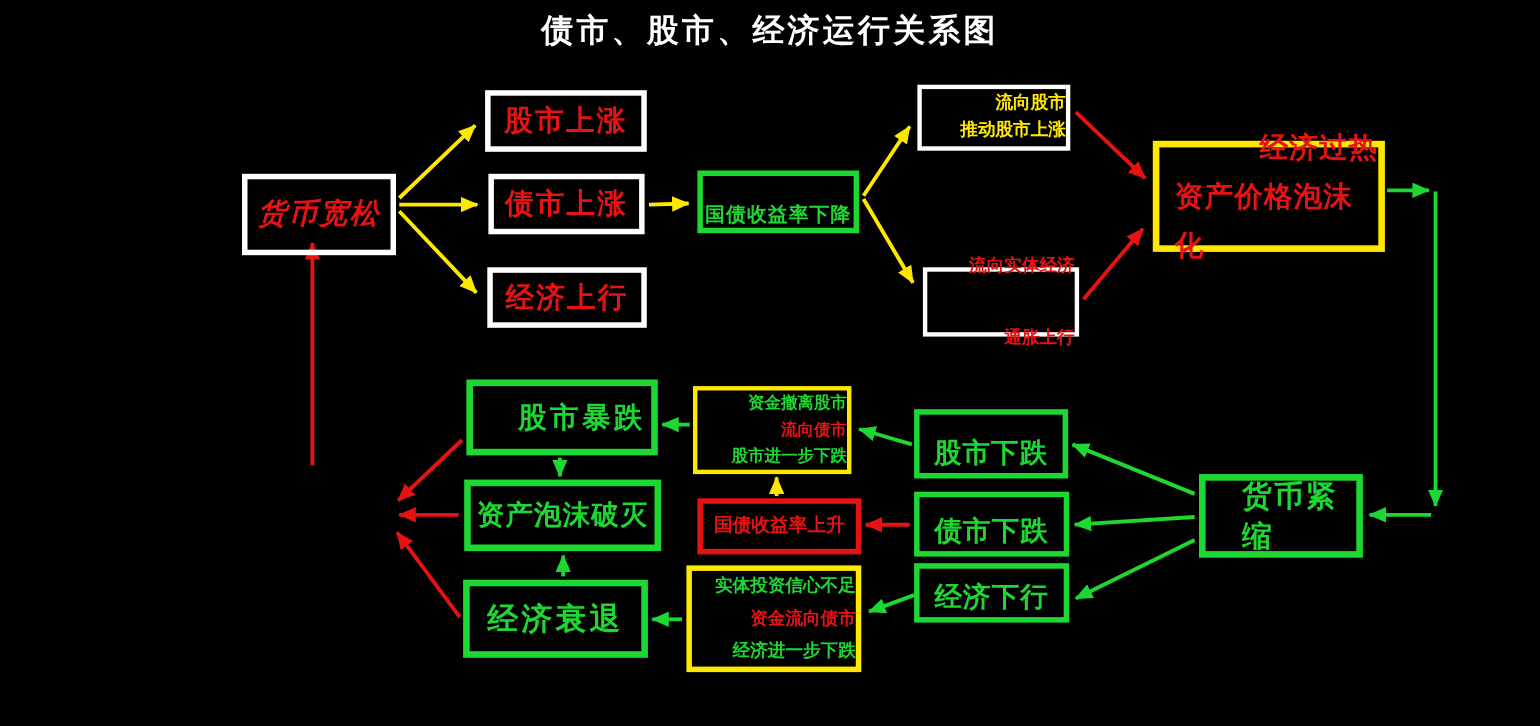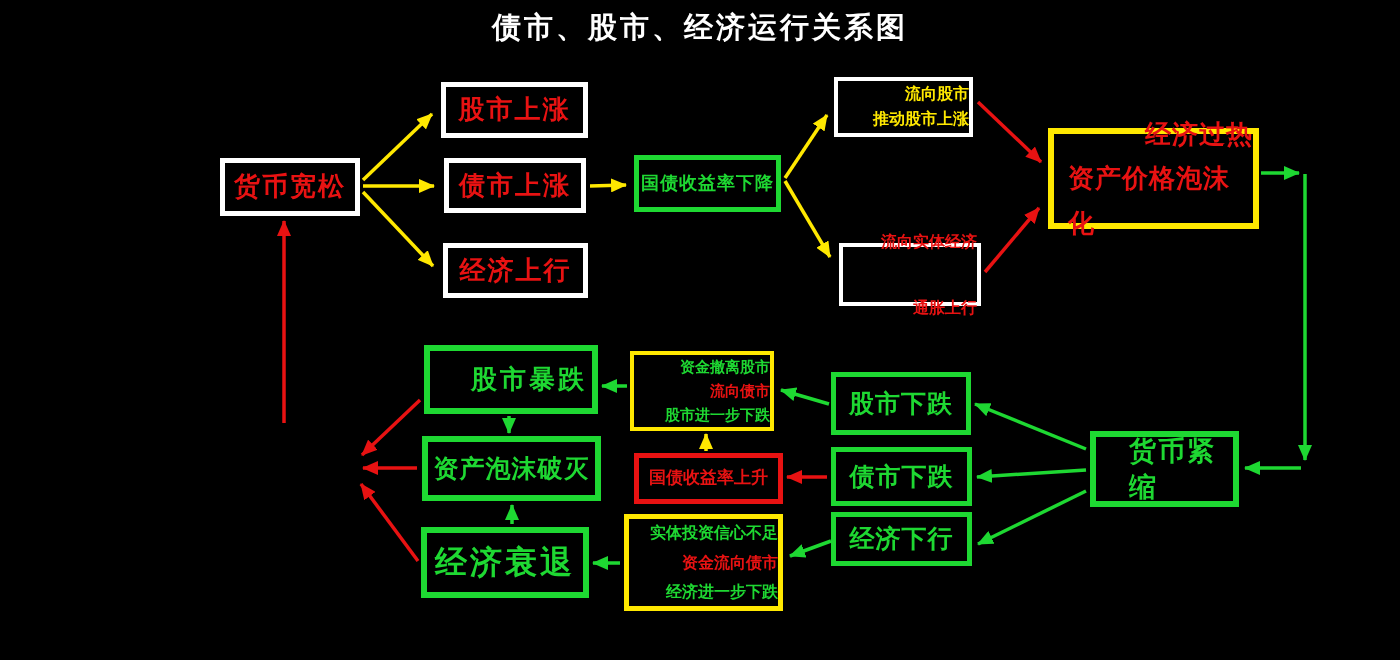--- a/index.html
+++ b/index.html
@@ -25,21 +25,21 @@
   }
   .arrows{position:absolute;left:0;top:0;width:1400px;height:660px;}
   .node{
     position:absolute;box-sizing:border-box;
     display:flex;flex-direction:column;
     align-items:center;justify-content:center;
     line-height:1.35;
   }
   .node.left{align-items:flex-end;}
   .b-white{border:5px solid var(--white);}
-  .b-green{border:5px solid var(--green);}
+  .b-green{border:5px solid var(--green);justify-content:flex-end;}
   .b-green6{border:6px solid var(--green);}
   .b-yellow{border:5px solid var(--yellow);}
   .b-yellow6{border:6px solid var(--yellow);}
   .b-red{border:5px solid var(--red);}
   .b-red6{border:6px solid var(--red);}
   .t-red{color:var(--red);}
   .t-green{color:var(--green);}
   .t-yellow{color:var(--yellow);}
 </style>
 </head>
@@ -85,21 +85,21 @@
     <line x1="1086" y1="470" x2="977" y2="477" stroke="#1ed832" stroke-width="3.5" marker-end="url(#ah-g)"></line>
     <line x1="1086" y1="491" x2="978" y2="544" stroke="#1ed832" stroke-width="3.5" marker-end="url(#ah-g)"></line>
     <line x1="829" y1="404" x2="781" y2="390" stroke="#1ed832" stroke-width="3.5" marker-end="url(#ah-g)"></line>
     <line x1="831" y1="541" x2="790" y2="556" stroke="#1ed832" stroke-width="3.5" marker-end="url(#ah-g)"></line>
     <line x1="627" y1="386" x2="602" y2="386" stroke="#1ed832" stroke-width="3.5" marker-end="url(#ah-g)"></line>
     <line x1="620" y1="563" x2="593" y2="563" stroke="#1ed832" stroke-width="3.5" marker-end="url(#ah-g)"></line>
     <line x1="509" y1="416" x2="509" y2="433" stroke="#1ed832" stroke-width="3.5" marker-end="url(#ah-g)"></line>
     <line x1="512" y1="524" x2="512" y2="505" stroke="#1ed832" stroke-width="3.5" marker-end="url(#ah-g)"></line>
   </svg>
 
-  <div class="node b-white" style="left:220px;top:158px;width:140px;height:58px;font-size:26px;letter-spacing:2px;">
+  <div class="node b-white" style="left:220px;top:158px;width:140px;height:74px;font-size:26px;letter-spacing:2px;font-style:italic;">
     <span class="t-red">货币宽松</span>
   </div>
 
   <div class="node b-white" style="left:441px;top:82px;width:147px;height:56px;font-size:26px;letter-spacing:2px;">
     <span class="t-red">股市上涨</span>
   </div>
 
   <div class="node b-white" style="left:444px;top:158px;width:142px;height:55px;font-size:26px;letter-spacing:2px;">
     <span class="t-red">债市上涨</span>
   </div>
@@ -160,18 +160,18 @@
   </div>
 
   <div class="node b-green6" style="left:424px;top:345px;width:174px;height:69px;font-size:26px;letter-spacing:3px;padding-left:36px;">
     <span class="t-green">股市暴跌</span>
   </div>
 
   <div class="node b-green6" style="left:422px;top:436px;width:179px;height:65px;font-size:25px;letter-spacing:1px;">
     <span class="t-green">资产泡沫破灭</span>
   </div>
 
-  <div class="node b-green6" style="left:421px;top:527px;width:168px;height:71px;font-size:32px;letter-spacing:3px;">
+  <div class="node b-green6" style="left:421px;top:527px;width:168px;height:71px;font-size:28px;letter-spacing:3px;">
     <span class="t-green">经济衰退</span>
   </div>
 
 
 </div>
 
 </body></html>

